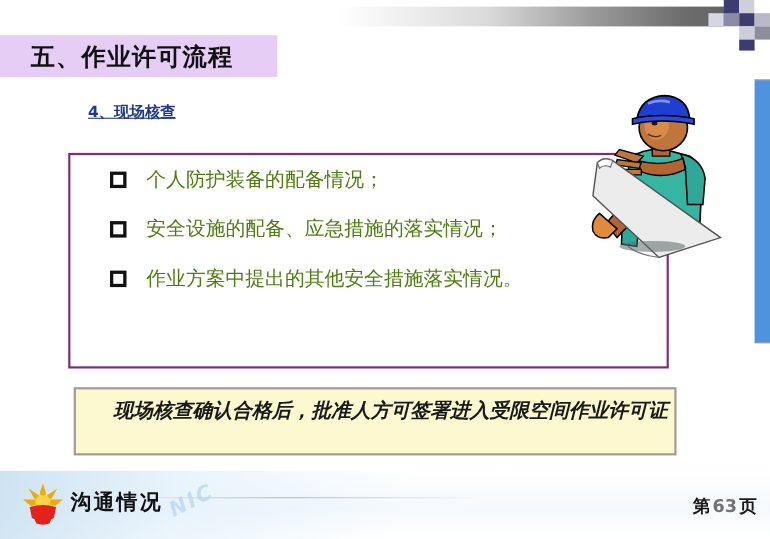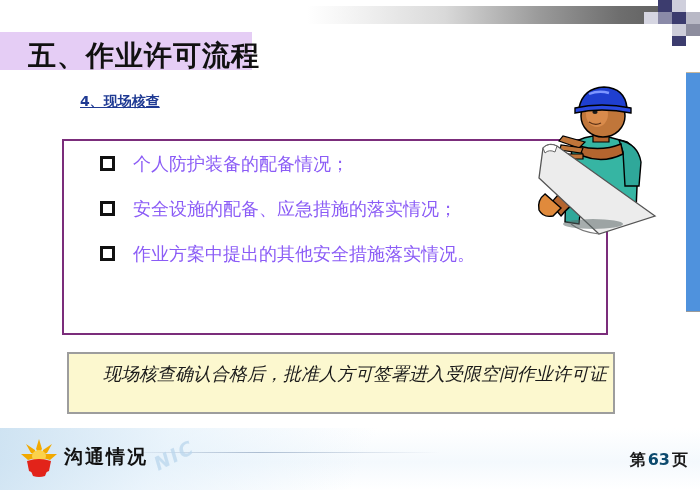--- a/index.html
+++ b/index.html
@@ -61,21 +61,21 @@
     left: 0px;
     top: 32px;
     width: 252px;
     height: 38px;
     background: #e5cdf5;
   }
   .title-text {
     position: absolute;
     left: 28px;
     top: 37px;
-    font-size: 28px;
+    font-size: 22px;
     font-weight: bold;
     color: #111111;
     letter-spacing: 1px;
     font-family: "DejaVu Sans", "Liberation Sans", sans-serif;
     white-space: nowrap;
   }
 
   
   .subtitle {
     position: absolute;
@@ -115,21 +115,21 @@
     height: 15px;
     border: 3px solid #111111;
     box-sizing: border-box;
     background: #ffffff;
     margin-top: 6px;
     margin-right: 18px;
     flex: 0 0 auto;
   }
   .bullet-text {
     font-size: 18px;
-    color: #8b5cf6;
+    color: #4d7c0f;
     line-height: 1.5;
     white-space: nowrap;
     font-family: "DejaVu Sans", "Liberation Sans", sans-serif;
   }
 
   
   .worker {
     position: absolute;
     left: 505px;
     top: 82px;
@@ -148,21 +148,21 @@
     border: 2px solid #9d9d9d;
     box-sizing: border-box;
   }
   .note-text {
     position: absolute;
     left: 75px;
     top: 360px;
     width: 534px;
     font-size: 18px;
     font-style: italic;
-    font-weight: normal;
+    font-weight: bold;
     color: #1a1a1a;
     line-height: 1.55;
     text-indent: 28px;
   }
 
   
   .footer-bg {
     position: absolute;
     left: 0px;
     top: 428px;
@@ -211,21 +211,21 @@
   .page-indicator {
     position: absolute;
     right: 12px;
     top: 450px;
     font-size: 16px;
     font-weight: bold;
     color: #1a1a1a;
     white-space: nowrap;
   }
   .page-number {
-    color: #0c4a6e;
+    color: #737373;
     padding: 0 2px;
   }
 </style>
 </head>
 <body>
 
 <div class="slide">
 
   <div class="top-gradient-bar"></div>
 

